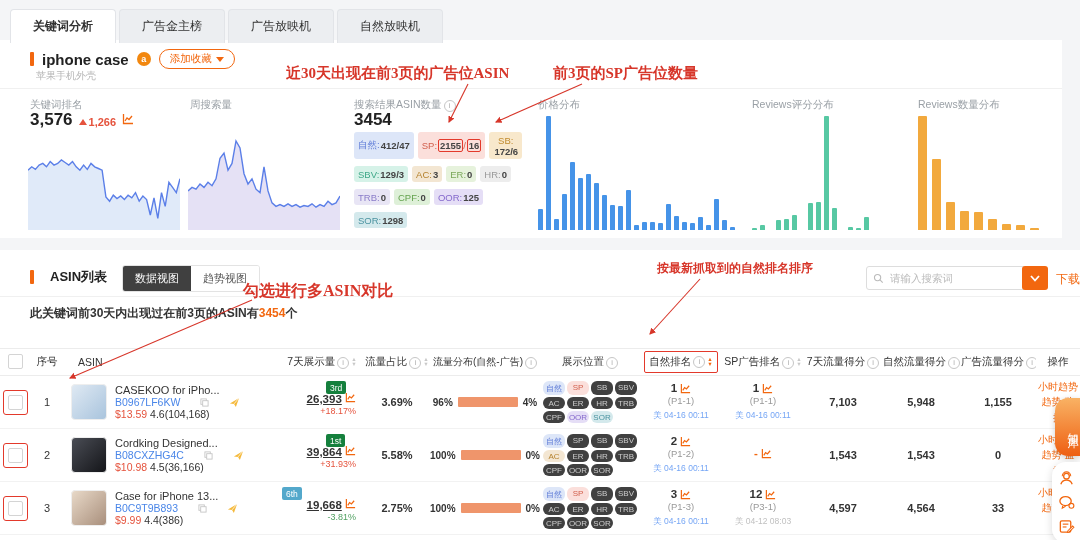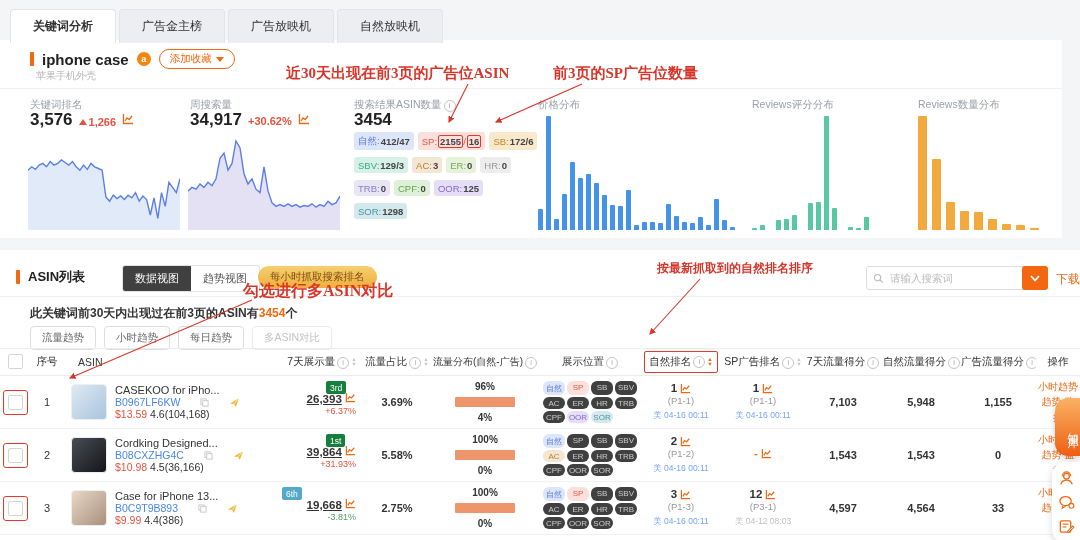--- a/index.html
+++ b/index.html
@@ -39,27 +39,27 @@
   .bars.p .bar{width:5px;margin-right:3px;}
   .bars.g .bar{width:5px;margin-right:3px;}
   .bars.o .bar{width:9px;margin-right:5px;}
   
   #stat-tags{position:absolute;left:354px;top:92px;width:186px;}
   .tagrow{display:flex;gap:4px;margin-bottom:7px;}
   .stg{font-size:9.5px;padding:2.5px 4px;border-radius:3px;white-space:nowrap;display:inline-flex;align-items:center;}
   .stg b{color:#444;font-weight:bold;margin-left:1px;}
   .rb{border:1px solid #e3392b;border-radius:2px;padding:0 1px;}
   .nat{background:#dde6f8;color:#5b79d6;} .sp{background:#fbdfdb;color:#d2604e;}
-  .sb{background:#f8e8cc;color:#c08a2d;} .sbv{background:#d6f2e8;color:#3fa888;}
+  .sb{background:#f8e8cc;color:#c08a2d;flex-direction:column;} .sbv{background:#d6f2e8;color:#3fa888;}
   .ac{background:#f3e6d2;color:#b5822e;} .er{background:#e6f2dc;color:#7aa85a;}
   .hr{background:#ededed;color:#999;} .trb{background:#e8e5f5;color:#8a7cc9;}
   .cpf{background:#def0d8;color:#63a24e;} .oor{background:#e5def6;color:#8468cc;}
   .sor{background:#d4e9ec;color:#4b93a0;} .off{background:#404040;color:#ccc;}
   
-  .list-title{position:absolute;left:16px;top:18px;display:flex;align-items:center;gap:8px;}
+  .list-title{position:absolute;left:30px;top:18px;display:flex;align-items:center;gap:16px;}
   .list-title b{font-size:13px;color:#222;}
   .vtabs{position:absolute;left:122px;top:15px;display:flex;border:1px solid #e3e3e3;border-radius:3px;overflow:hidden;}
   .vtab{font-size:11px;padding:5px 12px;color:#555;background:#fff;cursor:pointer;}
   .vtab.active{background:#404040;color:#fff;font-weight:normal;}
   .hour-pill{position:absolute;left:258px;top:16px;background:linear-gradient(180deg,#f6cf6f,#efae3e);
              color:#7d4e12;font-size:10.5px;padding:4px 12px;border-radius:12px;cursor:pointer;}
   .search-box{position:absolute;left:866px;top:16px;width:146px;height:22px;border:1px solid #ddd;
               border-radius:3px;display:flex;align-items:center;padding:0 6px;gap:4px;background:#fff;}
   .search-box input{border:none;outline:none;font-size:10.5px;width:110px;color:#333;
                     font-family:"Liberation Sans",sans-serif;}
@@ -102,21 +102,21 @@
   .pmeta{font-size:10.5px;color:#333;}
   .pmeta .price{color:#e5533d;}
   .impcell{position:relative;text-align:right;padding-right:8px;}
   .badge{position:absolute;left:2px;top:5px;font-size:8.5px;color:#fff;border-radius:2px;padding:1.5px 4px;}
   .badge.bo{background:#15803d;margin-left:44px;} .badge.bt{background:#53a8cb;}
   .impnum{font-size:11.5px;font-weight:bold;color:#333;margin-top:4px;}
   .impnum .u{text-decoration:underline;}
   .chg{font-size:9px;margin-top:1px;}
   .up{color:#e5533d;} .down{color:#52a162;}
   .bold{font-weight:bold;color:#333;}
-  .split{display:flex;align-items:center;justify-content:center;gap:5px;font-size:10px;font-weight:bold;color:#333;flex-direction:column;}
+  .split{display:flex;align-items:center;justify-content:center;gap:5px;font-size:10px;font-weight:bold;color:#333;}
   .sbar{width:60px;height:10px;background:#ef956b;border-radius:1px;flex:none;}
   .tgrid{display:grid;grid-template-columns:repeat(4,22px);gap:2px;justify-content:center;}
   .tg{font-size:8px;padding:1.5px 0;border-radius:6px;text-align:center;white-space:nowrap;}
   .rk{font-size:11.5px;font-weight:bold;color:#333;display:flex;align-items:center;justify-content:center;gap:3px;}
   .rk.orange{color:#f2670f;}
   .pg{font-size:9.5px;color:#999;margin-top:1px;}
   .dt{font-size:8.5px;color:#c0c0c0;margin-top:4px;}
   .dt.blue{color:#76a6f5;}
   .opcell{color:#f2670f;font-size:10px;line-height:1.55;cursor:pointer;}
   
@@ -169,28 +169,20 @@
           <path d="M1.5 1v9.5H11" fill="none" stroke="#f2670f" stroke-width="1.3"></path>
           <polyline points="3 8 5 5 7 6.5 10 3" fill="none" stroke="#f2670f" stroke-width="1.3"></polyline>
         </svg>
     </div>
     <svg class="spark" style="left:28px" width="152" height="96" viewBox="0 0 152 96">
         <polygon points="0,96 0.0,36.2 3.7,32.8 7.4,35.4 11.1,31.1 14.8,29.4 18.5,32.8 22.2,27.6 26.0,31.1 29.7,29.4 33.4,25.9 37.1,28.5 40.8,31.1 44.5,27.6 48.2,32.8 51.9,36.2 55.6,31.1 59.3,35.4 63.0,29.4 66.7,32.8 70.4,34.5 74.1,36.2 77.9,62.9 81.6,67.2 85.3,61.2 89.0,64.6 92.7,62.0 96.4,65.5 100.1,61.2 103.8,63.8 107.5,58.6 111.2,67.2 114.9,62.0 118.6,65.5 122.3,81.0 126.0,63.8 129.8,84.4 133.5,58.6 137.2,72.4 140.9,48.3 144.6,53.4 148.3,58.6 152.0,44.8 152,96" fill="#c7d8f4" opacity="0.55"></polygon>
         <polyline points="0.0,36.2 3.7,32.8 7.4,35.4 11.1,31.1 14.8,29.4 18.5,32.8 22.2,27.6 26.0,31.1 29.7,29.4 33.4,25.9 37.1,28.5 40.8,31.1 44.5,27.6 48.2,32.8 51.9,36.2 55.6,31.1 59.3,35.4 63.0,29.4 66.7,32.8 70.4,34.5 74.1,36.2 77.9,62.9 81.6,67.2 85.3,61.2 89.0,64.6 92.7,62.0 96.4,65.5 100.1,61.2 103.8,63.8 107.5,58.6 111.2,67.2 114.9,62.0 118.6,65.5 122.3,81.0 126.0,63.8 129.8,84.4 133.5,58.6 137.2,72.4 140.9,48.3 144.6,53.4 148.3,58.6 152.0,44.8" fill="none" stroke="#5b7fe8" stroke-width="1.4"></polyline>
       </svg>
 
     <div class="stat-label" style="left:190px">周搜索量</div>
-    <div class="stat-value-row" style="left:190px">
-      <span class="stat-value">34,917</span>
-      <span class="stat-delta">+30.62%</span>
-      <svg width="12" height="12" viewBox="0 0 12 12">
-          <path d="M1.5 1v9.5H11" fill="none" stroke="#f2670f" stroke-width="1.3"></path>
-          <polyline points="3 8 5 5 7 6.5 10 3" fill="none" stroke="#f2670f" stroke-width="1.3"></polyline>
-        </svg>
-    </div>
     <svg class="spark" style="left:188px" width="152" height="96" viewBox="0 0 152 96">
         <polygon points="0,96 0.0,56.9 4.0,53.4 8.0,55.2 12.0,50.0 16.0,53.4 20.0,48.3 24.0,51.7 28.0,44.8 32.0,24.2 36.0,19.0 40.0,36.2 44.0,29.4 48.0,7.0 52.0,13.9 56.0,39.7 60.0,50.0 64.0,44.8 68.0,55.2 72.0,58.6 76.0,32.8 80.0,56.9 84.0,68.9 88.0,72.4 92.0,70.6 96.0,72.4 100.0,69.8 104.0,72.4 108.0,70.6 112.0,73.2 116.0,71.5 120.0,72.4 124.0,69.8 128.0,73.2 132.0,70.6 136.0,72.4 140.0,67.2 144.0,70.6 148.0,68.9 152.0,62.0 152,96" fill="#cfc9ec" opacity="0.55"></polygon>
         <polyline points="0.0,56.9 4.0,53.4 8.0,55.2 12.0,50.0 16.0,53.4 20.0,48.3 24.0,51.7 28.0,44.8 32.0,24.2 36.0,19.0 40.0,36.2 44.0,29.4 48.0,7.0 52.0,13.9 56.0,39.7 60.0,50.0 64.0,44.8 68.0,55.2 72.0,58.6 76.0,32.8 80.0,56.9 84.0,68.9 88.0,72.4 92.0,70.6 96.0,72.4 100.0,69.8 104.0,72.4 108.0,70.6 112.0,73.2 116.0,71.5 120.0,72.4 124.0,69.8 128.0,73.2 132.0,70.6 136.0,72.4 140.0,67.2 144.0,70.6 148.0,68.9 152.0,62.0" fill="none" stroke="#5b7fe8" stroke-width="1.4"></polyline>
       </svg>
 
     <div class="stat-label" style="left:354px">
       <span>搜索结果ASIN数量</span><i class="ic-info"></i>
     </div>
     <div class="stat-value-row" style="left:354px">
       <span class="stat-value">3454</span>
@@ -309,45 +301,38 @@
 
   <div id="list-card" class="card">
     <div class="list-title">
       <span class="accent-bar"></span>
       <b>ASIN列表</b>
     </div>
     <div class="vtabs">
       <div class="vtab active">数据视图</div>
       <div class="vtab">趋势视图</div>
     </div>
-    <div class="hour-pill">每小时抓取搜索排名</div>
 
     <div class="search-box">
       <svg width="11" height="11" viewBox="0 0 12 12">
           <circle cx="5" cy="5" r="3.4" fill="none" stroke="#bbb" stroke-width="1.2"></circle>
           <line x1="7.6" y1="7.6" x2="10.6" y2="10.6" stroke="#bbb" stroke-width="1.2"></line>
         </svg>
       <input type="text" placeholder="请输入搜索词" style="">
     </div>
     <div class="chev-btn">
       <svg width="10" height="7" viewBox="0 0 10 7">
           <polyline points="1 1 5 5.5 9 1" fill="none" stroke="#fff" stroke-width="1.8"></polyline>
         </svg>
     </div>
     <div class="dl-link">下载</div>
     <div class="list-divider"></div>
 
     <div class="summary">
       <span>此关键词前30天内出现过在前3页的ASIN有</span><span class="cnt">3454</span><span>个</span>
-    </div>
-    <div class="btn-row">
-      <span class="tbtn">流量趋势</span>
-      <span class="tbtn">小时趋势</span>
-      <span class="tbtn">每日趋势</span>
-      <span class="tbtn dis">多ASIN对比</span>
     </div>
 
     <table>
       <colgroup>
         <col style="width:30px">
           <col style="width:34px">
           <col style="width:216px">
           <col style="width:84px">
         <col style="width:66px">
           <col style="width:110px">
@@ -405,21 +390,21 @@
           <div class="pmeta"><span class="price">$13.59</span> <span>4.6(104,168)</span></div>
         </div>
               </div>
             </td>
     <td class="impcell">
       <span class="badge bo">3rd</span>
       <div class="impnum"><span class="u">26,393</span> <svg width="11" height="11" viewBox="0 0 12 12">
                   <path d="M1.5 1v9.5H11" fill="none" stroke="#f2670f" stroke-width="1.3"></path>
                   <polyline points="3 8 5 5 7 6.5 10 3" fill="none" stroke="#f2670f" stroke-width="1.3"></polyline>
                 </svg></div>
-      <div class="chg up">+6.37%</div>
+      <div class="chg up">+18.17%</div>
             </td>
     <td class="bold">3.69%</td>
     <td>
               <div class="split">
                 <span>96%</span>
                 <span class="sbar"></span>
                 <span>4%</span>
               </div>
             </td>
     <td>

